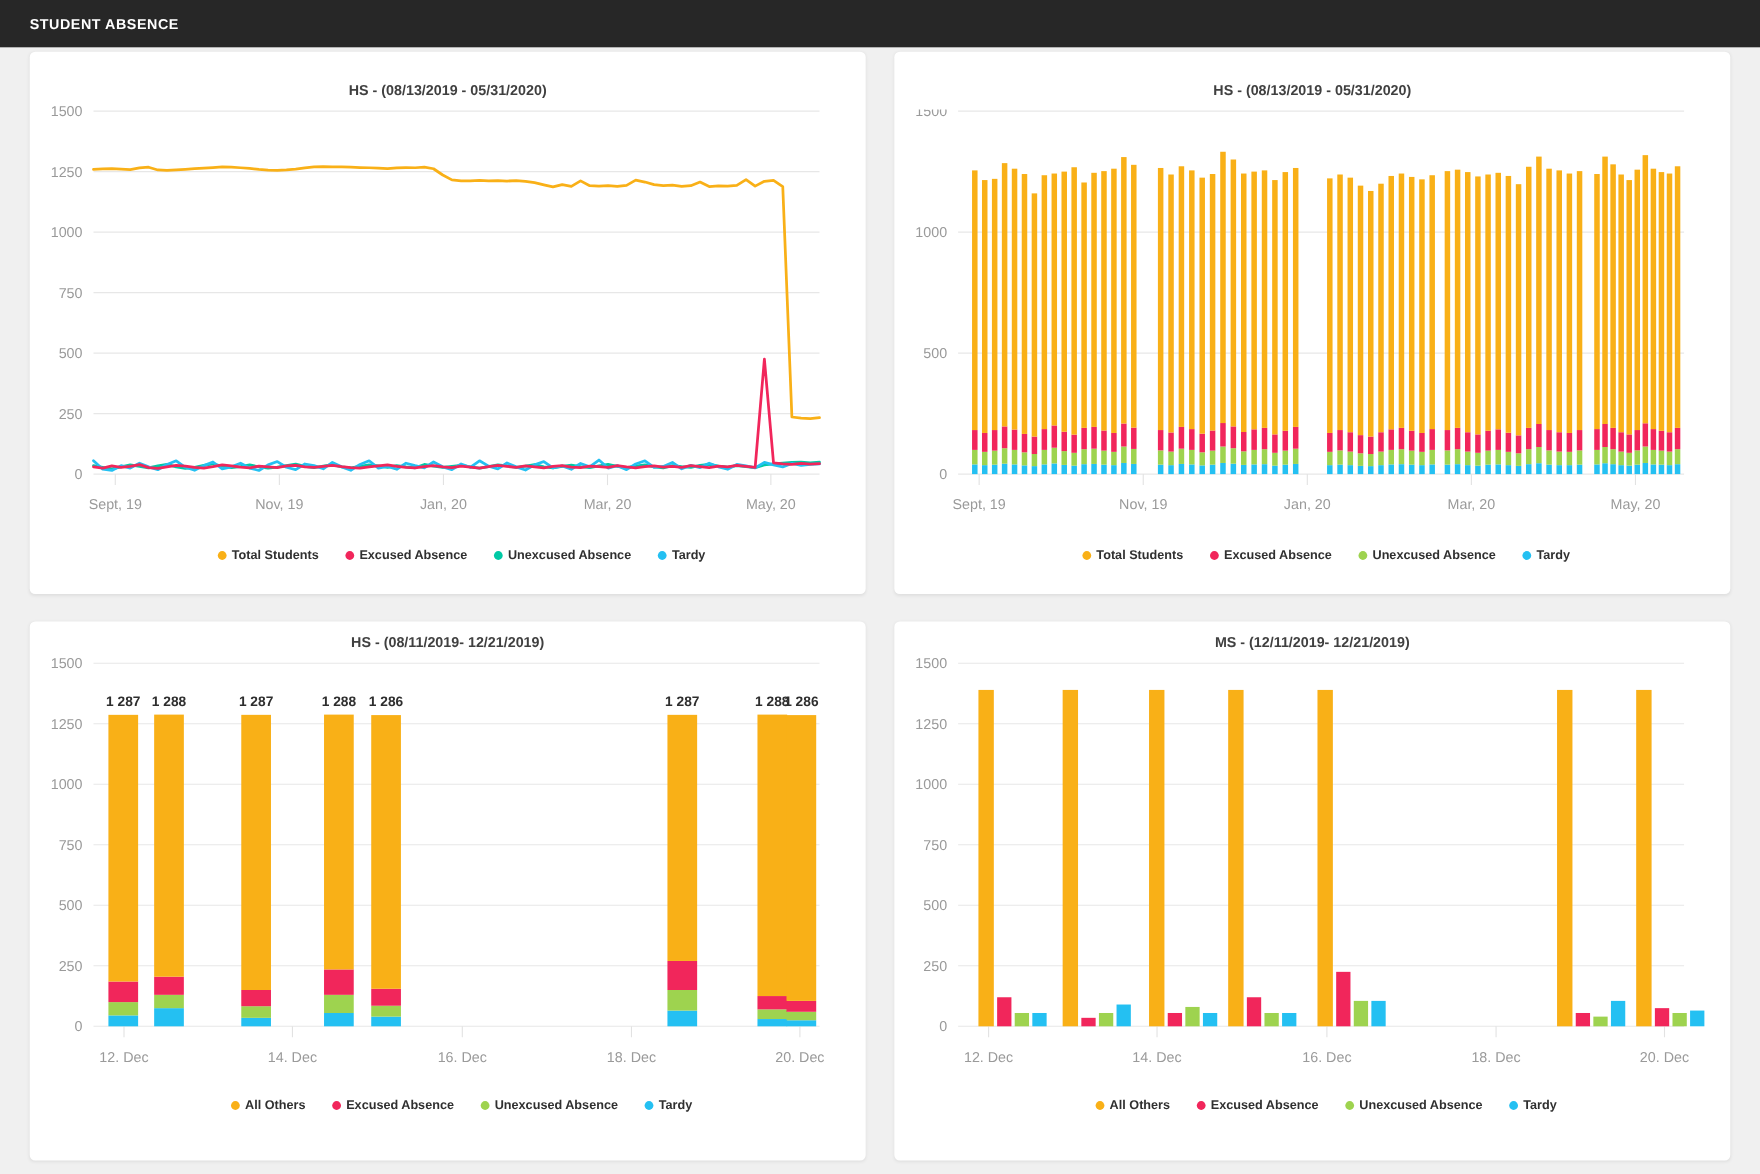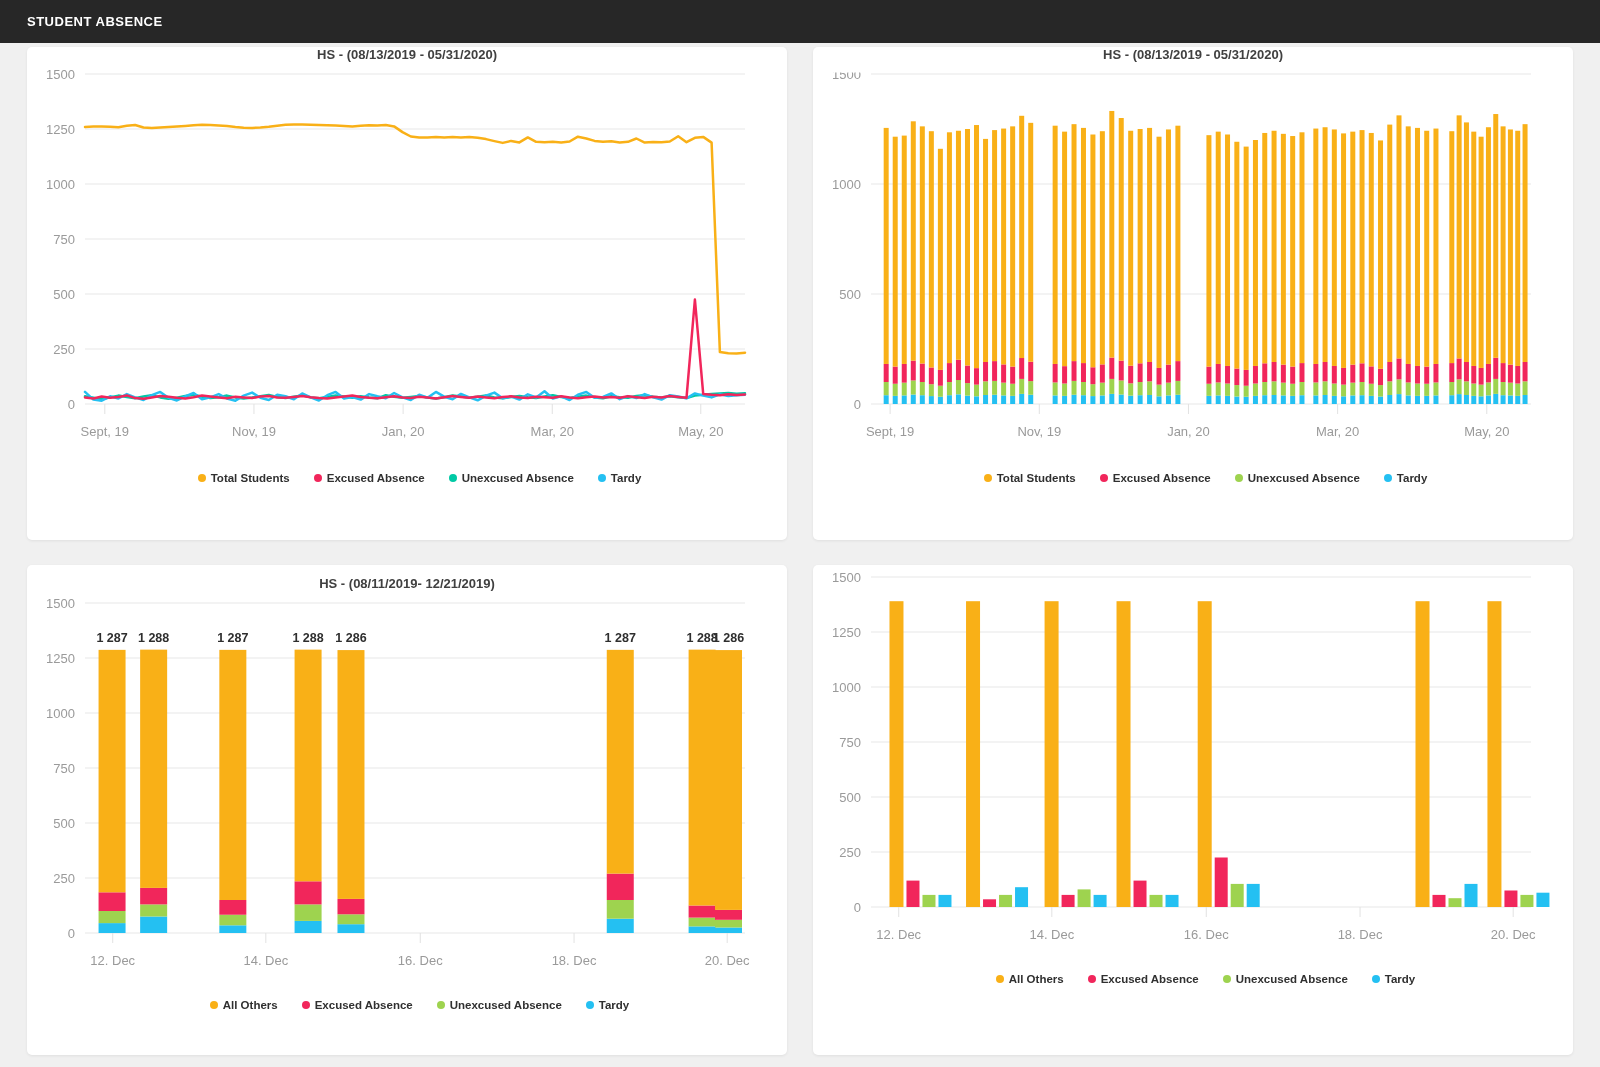--- a/index.html
+++ b/index.html
@@ -27,21 +27,21 @@
   .card{
     background:#FFFFFF;
     border-radius:5px;
     box-shadow:0 1px 3px rgba(0,0,0,.07);
     overflow:hidden;
   }
   .chart-title{
     margin:0;text-align:center;
     font-size:13px;font-weight:700;color:#404040;
   }
-  .row1 .chart-title{}
+  .row1 .chart-title{padding-top:27px;}
   .row2 .chart-title{padding-top:11px;}
   .chart-body svg{display:block;}
   svg text{font-family:"Liberation Sans",sans-serif;}
   .ytick-label,.xtick-label{font-size:13px;}
   .bar-value-label{font-size:12.5px;font-weight:700;}
   .clip-half{clip-path:inset(6px 0 0 0);}
   .legend{
     display:flex;gap:24px;list-style:none;
     margin:26px 4px 0 29px;padding:0;justify-content:center;
   }
@@ -510,20 +510,21 @@
           <span>Unexcused Absence</span>
         </li>
         <li>
           <span class="dot" style="background: rgb(36, 192, 242);"></span>
           <span>Tardy</span>
         </li>
       </ul>
   </section>
 
   <section class="card row2">
+    <h2 class="chart-title">MS - (12/11/2019- 12/21/2019)</h2>
     <div class="chart-body">
         <svg width="760" height="384" viewBox="0 0 760 384">
           <line x1="58" y1="342" x2="718" y2="342" stroke="#E7E7E7" stroke-width="1"></line>
           <text x="48" y="346.5" text-anchor="end" fill="#9A9A9A" class="ytick-label">0</text>
           <line x1="58" y1="287" x2="718" y2="287" stroke="#E7E7E7" stroke-width="1"></line>
           <text x="48" y="291.5" text-anchor="end" fill="#9A9A9A" class="ytick-label">250</text>
           <line x1="58" y1="232" x2="718" y2="232" stroke="#E7E7E7" stroke-width="1"></line>
           <text x="48" y="236.5" text-anchor="end" fill="#9A9A9A" class="ytick-label">500</text>
           <line x1="58" y1="177" x2="718" y2="177" stroke="#E7E7E7" stroke-width="1"></line>
           <text x="48" y="181.5" text-anchor="end" fill="#9A9A9A" class="ytick-label">750</text>

